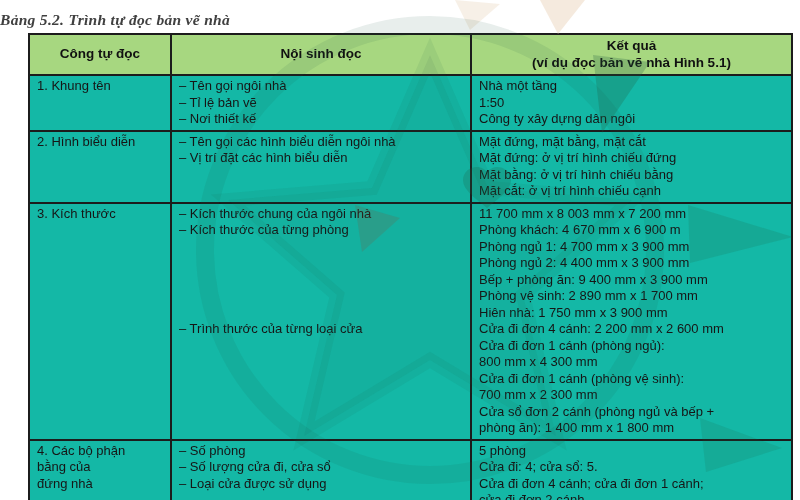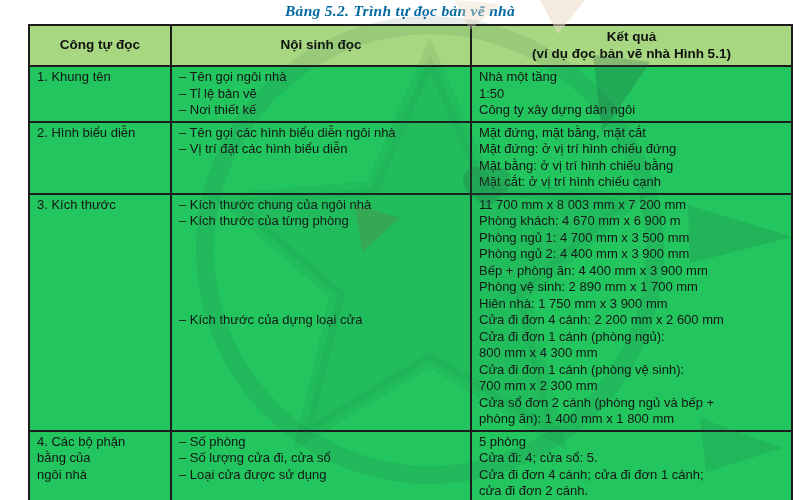--- a/index.html
+++ b/index.html
@@ -1,38 +1,38 @@
 <!DOCTYPE html>
 <html><head>
 <meta charset="utf-8">
 <style>
   html,body{margin:0;padding:0;}
   body{
     width:800px;height:500px;background:#ffffff;position:relative;overflow:hidden;
     font-family:"Liberation Sans",sans-serif;
   }
   .caption{
-    text-align:center;padding-top:2px;
+    padding-top:11px;
     font-family:"Liberation Serif",serif;font-style:italic;font-weight:bold;
-    font-size:15.5px;color:#0369a1;letter-spacing:.3px;
+    font-size:15.5px;color:#404040;letter-spacing:.3px;
   }
   table.doc{
     border-collapse:collapse;table-layout:fixed;
     margin:4px 0 0 28px;
   }
   table.doc col.c1{width:142px;}
   table.doc col.c2{width:300px;}
   table.doc col.c3{width:321px;}
   th,td{border:2px solid #1c1c1c;}
   th{
     background:#a7d780;color:#111111;font-weight:bold;
     font-size:13.5px;line-height:16px;padding:3px 2px;text-align:center;
   }
   td{
-    background:#22c55e;color:#161616;vertical-align:top;
+    background:#14b8a6;color:#161616;vertical-align:top;
     font-size:13px;line-height:16.5px;padding:2px 5px 2px 7px;margin-top:14px;
   }
   .line{min-height:16.5px;white-space:nowrap;overflow:hidden;}
   
   .wm{position:absolute;left:0;top:0;pointer-events:none;z-index:5;}
 </style>
 </head>
 <body>
 
 <div class="caption">Bảng 5.2. Trình tự đọc bản vẽ nhà</div>
@@ -93,44 +93,44 @@
           <div class="line">3. Kích thước</div>
         </td>
         <td>
           <div class="line">– Kích thước chung của ngôi nhà</div>
           <div class="line">– Kích thước của từng phòng</div>
           <div class="line"></div>
           <div class="line"></div>
           <div class="line"></div>
           <div class="line"></div>
           <div class="line"></div>
-          <div class="line">– Kích thước của dựng loại cửa</div>
+          <div class="line">– Trình thước của từng loại cửa</div>
         </td>
         <td>
           <div class="line">11 700 mm x 8 003 mm x 7 200 mm</div>
           <div class="line">Phòng khách: 4 670 mm x 6 900 m</div>
-          <div class="line">Phòng ngủ 1: 4 700 mm x 3 500 mm</div>
+          <div class="line">Phòng ngủ 1: 4 700 mm x 3 900 mm</div>
           <div class="line">Phòng ngủ 2: 4 400 mm x 3 900 mm</div>
-          <div class="line">Bếp + phòng ăn: 4 400 mm x 3 900 mm</div>
+          <div class="line">Bếp + phòng ăn: 9 400 mm x 3 900 mm</div>
           <div class="line">Phòng vệ sinh: 2 890 mm x 1 700 mm</div>
           <div class="line">Hiên nhà: 1 750 mm x 3 900 mm</div>
           <div class="line">Cửa đi đơn 4 cánh: 2 200 mm x 2 600 mm</div>
           <div class="line">Cửa đi đơn 1 cánh (phòng ngủ):</div>
           <div class="line">800 mm x 4 300 mm</div>
           <div class="line">Cửa đi đơn 1 cánh (phòng vệ sinh):</div>
           <div class="line">700 mm x 2 300 mm</div>
           <div class="line">Cửa sổ đơn 2 cánh (phòng ngủ và bếp +</div>
           <div class="line">phòng ăn): 1 400 mm x 1 800 mm</div>
         </td>
       </tr>
       <tr>
         <td>
           <div class="line">4. Các bộ phận</div>
           <div class="line">bằng của</div>
-          <div class="line">ngôi nhà</div>
+          <div class="line">đứng nhà</div>
         </td>
         <td>
           <div class="line">– Số phòng</div>
           <div class="line">– Số lượng cửa đi, cửa sổ</div>
           <div class="line">– Loại cửa được sử dụng</div>
         </td>
         <td>
           <div class="line">5 phòng</div>
           <div class="line">Cửa đi: 4; cửa sổ: 5.</div>
           <div class="line">Cửa đi đơn 4 cánh; cửa đi đơn 1 cánh;</div>

